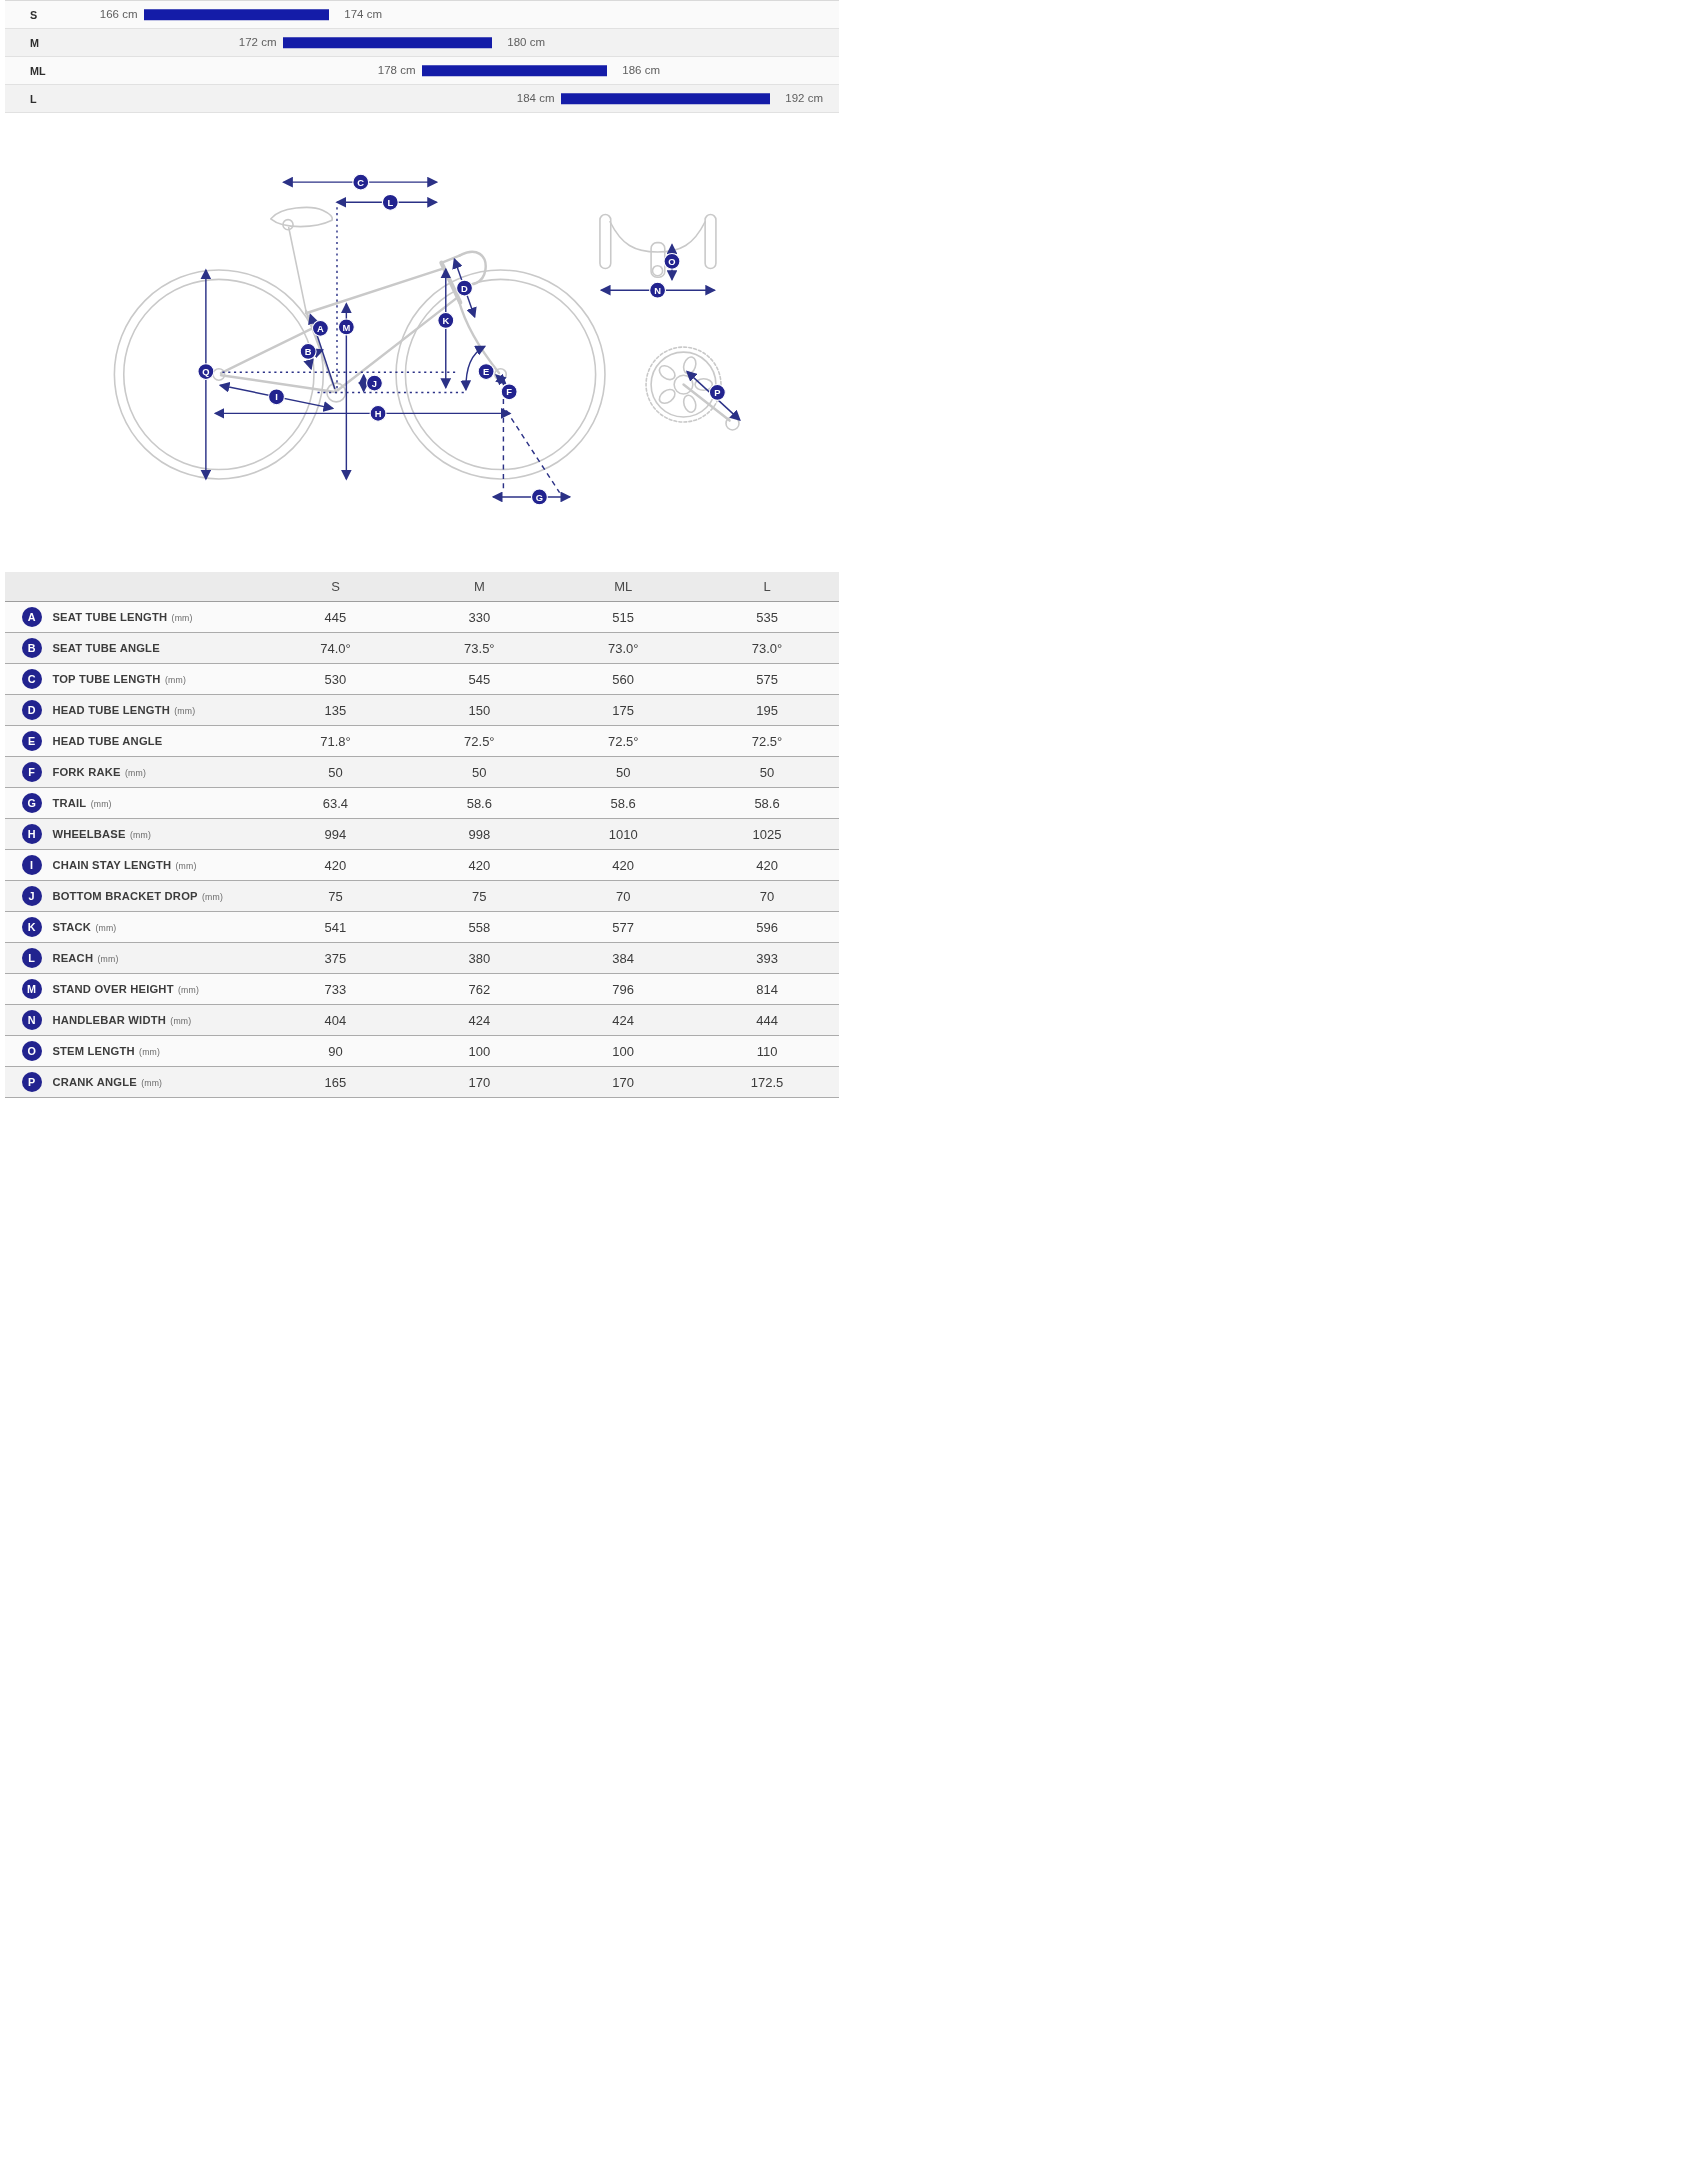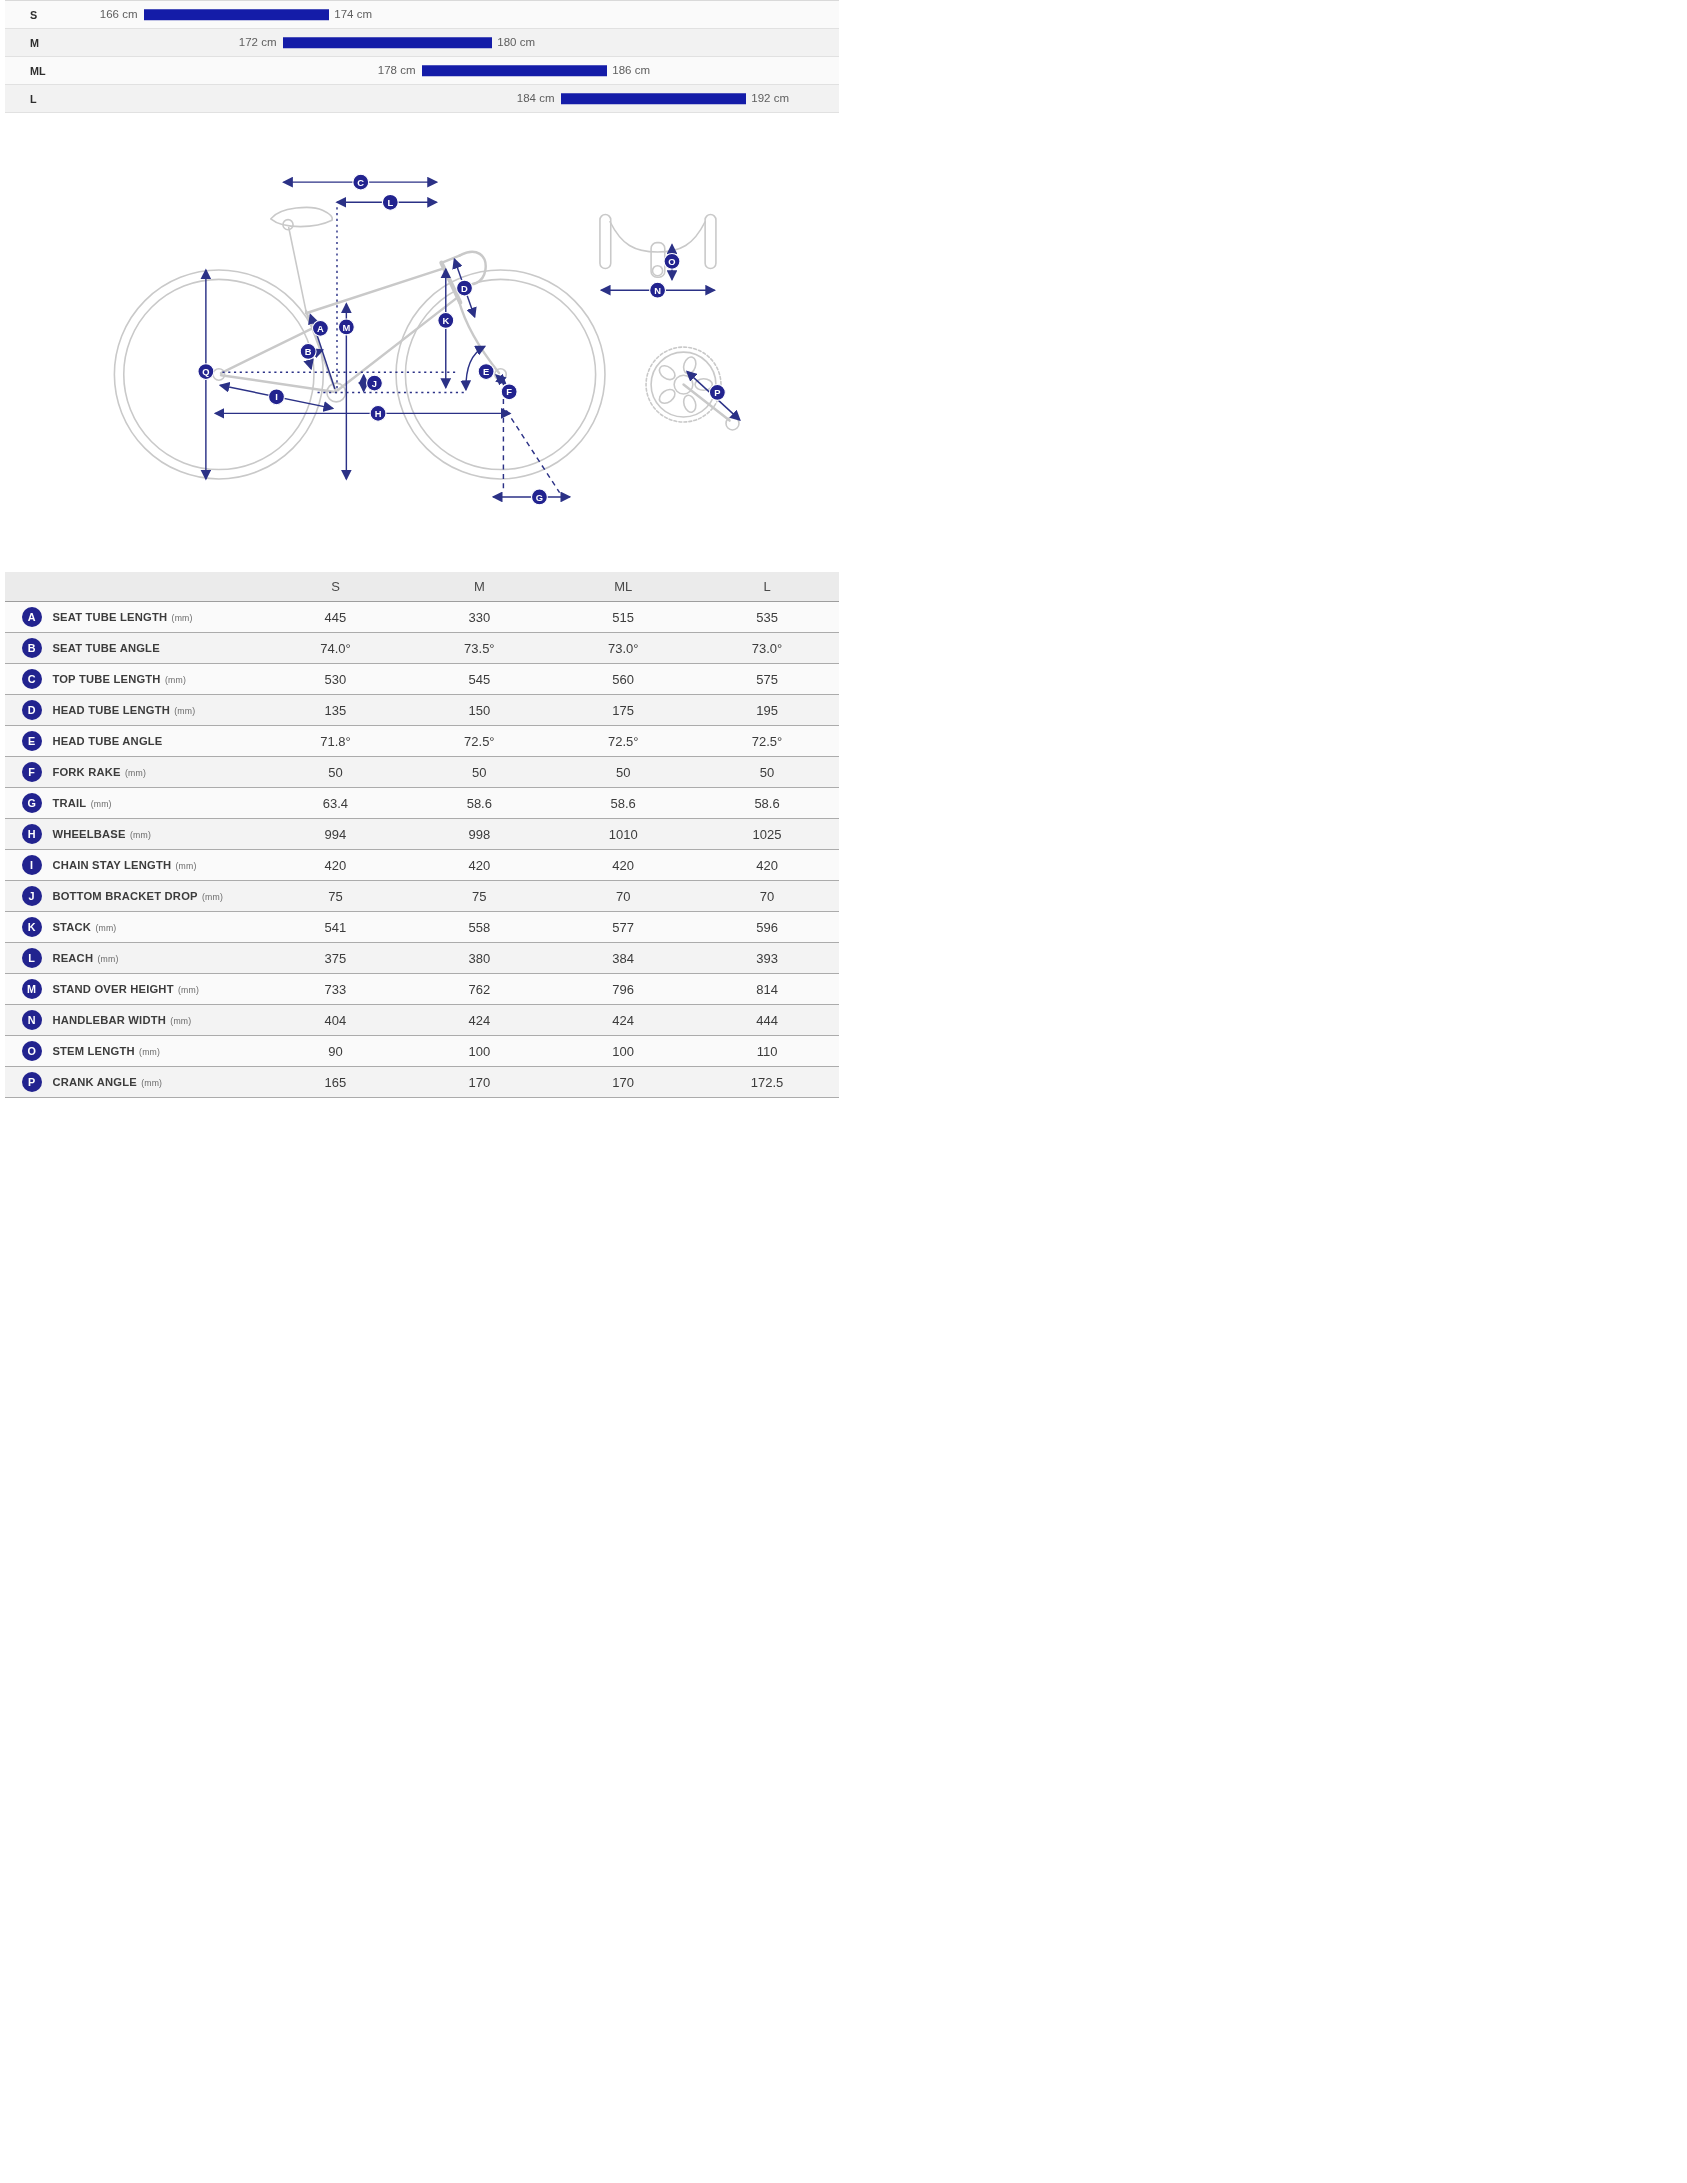--- a/index.html
+++ b/index.html
@@ -10,21 +10,21 @@
   .size-chart{margin:0 5px;border-top:0.7px solid #d9d9d9;}
   .size-row{position:relative;height:27px;border-bottom:0.7px solid #e1e1e1;}
   .size-row.odd{background:#fafafa;}
   .size-row.even{background:#f2f2f2;}
   .size-label{position:absolute;left:25px;top:50%;transform:translateY(-50%);
     font-size:10.8px;font-weight:bold;color:#2e2e2e;}
   .bar{position:absolute;top:50%;transform:translateY(-50%);height:11.5px;background:var(--bar,#141ca8);}
   .bar-from,.bar-to{position:absolute;top:50%;transform:translateY(-50%);
     font-size:11.5px;color:#5e5e5e;white-space:nowrap;}
   .bar-from{right:100%;margin-right:6.5px;}
-  .bar-to{left:100%;margin-left:5px;}
+  .bar-to{left:100%;margin-left:15px;}
 
   
   .diagram{margin-top:54px;}
   .diagram svg{display:block;}
   .tube{stroke:#c9c9c9;stroke-width:3.4;fill:none;stroke-linecap:round;stroke-linejoin:round;}
   .tube.thin{stroke-width:2.2;}
   .tube.thick{stroke-width:6;}
   .dim{stroke:var(--arrow,#2b3186);stroke-width:2;fill:none;}
   .dot{stroke:var(--arrow,#2b3186);stroke-width:2;fill:none;stroke-dasharray:3 5;}
   .dash{stroke:var(--arrow,#2b3186);stroke-width:2;fill:none;stroke-dasharray:7 6;}
@@ -71,21 +71,21 @@
     <div class="size-row odd">
       <span class="size-label">ML</span>
       <div class="bar" style="left: 50%; width: 22.2222%;">
         <span class="bar-from">178 cm</span>
         <span class="bar-to">186 cm</span>
       </div>
     </div>
 
     <div class="size-row even">
       <span class="size-label">L</span>
-      <div class="bar" style="left: 66.6667%; width: 22.2222%;">
+      <div class="bar" style="left: 66.6667%; width: 22.2222%; padding-left: 24px;">
         <span class="bar-from">184 cm</span>
         <span class="bar-to">192 cm</span>
       </div>
     </div>
   </div>
 
   <div class="diagram">
     <svg width="844" height="353" viewBox="0 0 1170 490">
       <defs>
         <marker id="ah" viewBox="0 0 10 10" refX="8.5" refY="5" markerWidth="7.5" markerHeight="7.5" orient="auto-start-reverse">

